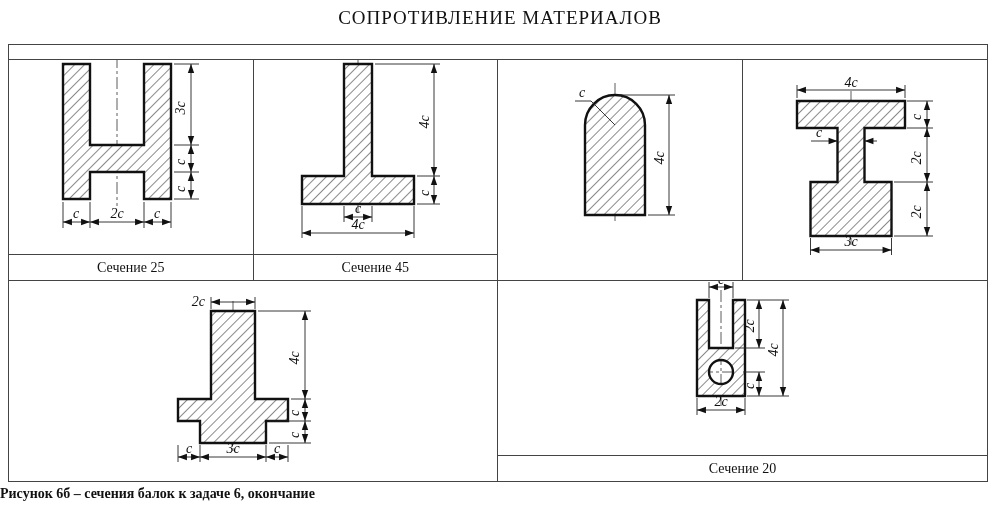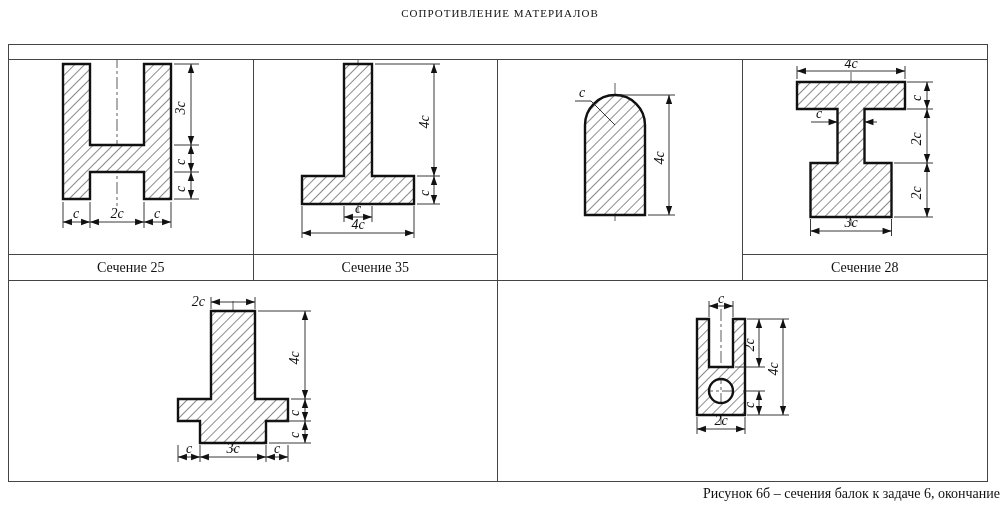--- a/index.html
+++ b/index.html
@@ -1,28 +1,28 @@
 <!DOCTYPE html>
 <html><head>
 <meta charset="utf-8">
 <style>
   html,body{margin:0;padding:0;background:#fff;}
   body{width:1000px;height:505px;position:relative;font-family:"Liberation Serif",serif;color:#111;}
-  .title{position:absolute;top:7px;left:0;width:100%;text-align:center;font-size:11px;letter-spacing:1px;font-family:Liberation Serif, serif;}
+  .title{position:absolute;top:7px;left:0;width:100%;text-align:center;font-size:19px;letter-spacing:1px;font-family:Liberation Serif, serif;}
   .sheet-table{position:absolute;left:8px;top:44px;width:980px;height:438px;border:1px solid #444;
     display:grid;grid-template-columns:repeat(4,1fr);grid-template-rows:15px 221px auto;box-sizing:border-box;}
   .thead{grid-column:1/5;border-bottom:1px solid #444;}
   .cell{display:flex;flex-direction:column;box-sizing:border-box;overflow:hidden;}
   .cell.br{border-right:1px solid #444;}
   .cell.bb{border-bottom:1px solid #444;}
   .cell.span2{grid-column:span 2;}
   .draw{flex:1;display:flex;align-items:center;justify-content:center;overflow:hidden;}
   .cell-label{height:25px;border-top:1px solid #444;display:flex;align-items:center;justify-content:center;
     font-size:14px;margin-top:12px;}
-  .caption{position:absolute;top:486px;left:0;width:100%;text-align:right;font-size:14px;}
+  .caption{position:absolute;top:486px;left:0;width:100%;text-align:left;font-size:14px;font-weight:bold;}
   .shape{fill:url(#hatch);stroke:#111;stroke-width:2.4;stroke-linejoin:miter;}
   .thin{stroke:#222;stroke-width:0.9;fill:none;}
   .dim{stroke:#222;stroke-width:0.9;fill:none;marker-start:url(#arr);marker-end:url(#arr);}
   .dimE{stroke:#222;stroke-width:0.9;fill:none;marker-end:url(#arr);}
   .dimS{stroke:#222;stroke-width:0.9;fill:none;marker-start:url(#arr);}
   .cl{stroke:#333;stroke-width:0.8;stroke-dasharray:12 3 3 3;fill:none;}
   .dlab{font:italic 14px "Liberation Serif",serif;fill:#111;}
 </style>
 </head>
 <body>
@@ -86,21 +86,21 @@
           <line class="dim" x1="146" y1="120" x2="146" y2="148"></line>
           <line class="dim" x1="56" y1="161" x2="84" y2="161"></line>
           <line class="dim" x1="14" y1="177" x2="126" y2="177"></line>
         </g>
         <text class="dlab" x="141" y="66" text-anchor="middle" transform="rotate(-90 141 66)">4c</text>
         <text class="dlab" x="141" y="137" text-anchor="middle" transform="rotate(-90 141 137)">c</text>
         <text class="dlab" x="70" y="157" text-anchor="middle">c</text>
         <text class="dlab" x="70" y="173" text-anchor="middle">4c</text>
       </svg>
     </div>
-    <div class="cell-label">Сечение 35</div>
+    <div class="cell-label">Сечение 45</div>
   </div>
 
   <div class="cell br bb">
     <div class="draw">
       <svg width="150" height="190" viewBox="0 0 150 190">
         <path class="cl" d="M70,8 V148"></path>
         <path class="shape" d="M40,140 V50 A30,30 0 0 1 100,50 V140 Z"></path>
         <g class="thin">
           <path d="M70,50 L46,26 M30,26 H46"></path>
         </g>
@@ -136,21 +136,20 @@
           <line class="dim" x1="43.5" y1="175" x2="124.5" y2="175"></line>
         </g>
         <text class="dlab" x="84" y="12" text-anchor="middle">4c</text>
         <text class="dlab" x="154" y="42" text-anchor="middle" transform="rotate(-90 154 42)">c</text>
         <text class="dlab" x="154" y="83" text-anchor="middle" transform="rotate(-90 154 83)">2c</text>
         <text class="dlab" x="154" y="137" text-anchor="middle" transform="rotate(-90 154 137)">2c</text>
         <text class="dlab" x="52" y="62" text-anchor="middle">c</text>
         <text class="dlab" x="84" y="171" text-anchor="middle">3c</text>
       </svg>
     </div>
-    <div class="cell-label">Сечение 28</div>
   </div>
 
   <div class="cell br span2">
     <div class="draw">
       <svg width="260" height="172" viewBox="0 0 260 172">
         <path class="cl" d="M110,6 V156"></path>
         <path class="shape" d="M88,16 H132 V104 H165 V126 H143 V148 H77 V126 H55 V104 H88 Z"></path>
         <g class="thin">
           <path d="M88,14 V2 M132,14 V2"></path>
           <path d="M135,16 H188 M168,104 H188 M146,126 H188 M146,148 H188"></path>
@@ -196,16 +195,17 @@
           <line class="dim" x1="170" y1="24" x2="170" y2="120"></line>
           <line class="dim" x1="84" y1="134" x2="132" y2="134"></line>
         </g>
         <text class="dlab" x="108" y="8" text-anchor="middle">c</text>
         <text class="dlab" x="141" y="50" text-anchor="middle" transform="rotate(-90 141 50)">2c</text>
         <text class="dlab" x="141" y="110" text-anchor="middle" transform="rotate(-90 141 110)">c</text>
         <text class="dlab" x="165" y="74" text-anchor="middle" transform="rotate(-90 165 74)">4c</text>
         <text class="dlab" x="108" y="130" text-anchor="middle">2c</text>
       </svg>
     </div>
+    <div class="cell-label">Сечение 20</div>
   </div>
 </div>
 
 <div class="caption">Рисунок 6б – сечения балок к задаче 6, окончание</div>
 
 </body></html>

